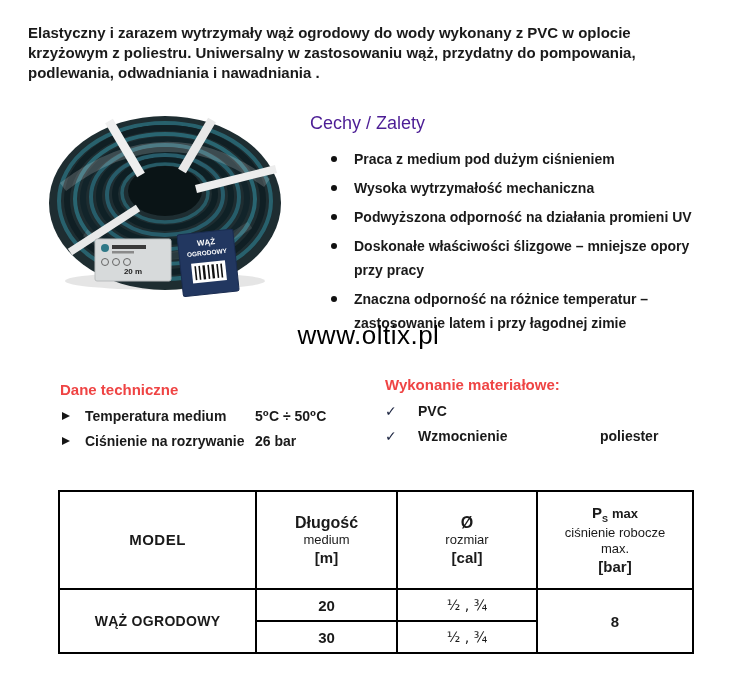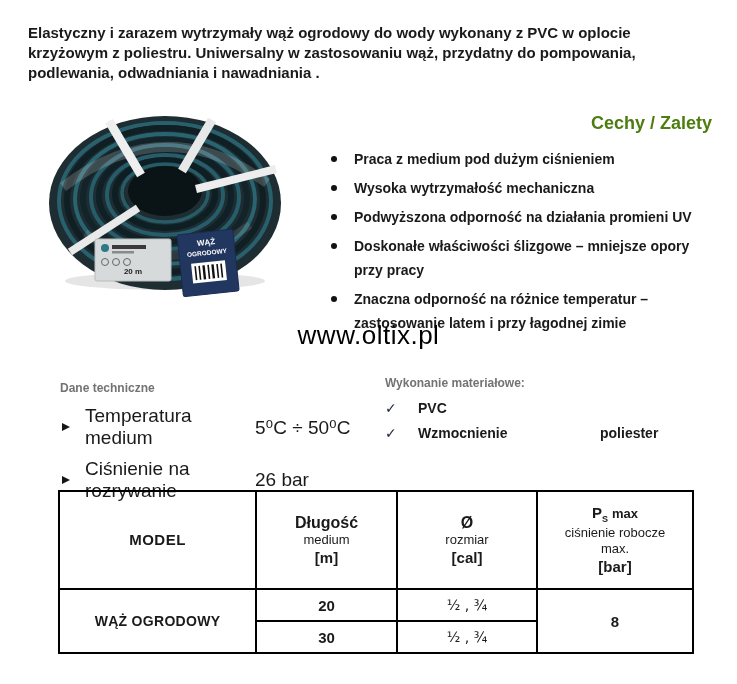--- a/index.html
+++ b/index.html
@@ -6,30 +6,30 @@
   body{
     width:737px;height:684px;position:relative;background:#ffffff;
     font-family:"Liberation Sans","DejaVu Sans",sans-serif;color:#1a1a1a;overflow:hidden;
   }
   
   .intro{position:absolute;left:28px;top:8px;width:676px;font-size:15px;font-weight:bold;line-height:20px;}
   
   .photo-wrap{position:absolute;left:45px;top:113px;width:240px;height:185px;}
   
   .features{position:absolute;left:310px;top:113px;width:402px;}
-  .features h2{margin:0 0 13px 0;font-size:18px;font-weight:bold;color:#4d7c0f;text-align:right;}
+  .features h2{margin:0 0 13px 0;font-size:18px;font-weight:normal;color:#4c1d95;}
   .features ul{list-style:none;margin:0;padding:0 0 0 20px;}
   .features li{position:relative;padding-left:24px;margin-bottom:5px;font-size:14px;font-weight:bold;line-height:24px;}
   .dot{position:absolute;left:1px;top:9px;width:6px;height:6px;border-radius:50%;background:#111;}
   
   .website{position:absolute;left:0;top:320px;width:737px;text-align:center;font-size:26px;font-weight:normal;letter-spacing:0.5px;color:#000;}
   
-  .sec-title{margin:0 0 10px 0;font-size:12px;font-weight:bold;color:#737373;}
+  .sec-title{margin:0 0 10px 0;font-size:15px;font-weight:bold;color:#ef4444;}
   .tech{position:absolute;left:60px;top:381px;width:320px;}
-  .tech .row{display:grid;grid-template-columns:25px 170px 1fr;align-items:center;margin-bottom:9px;font-size:19px;font-weight:normal;}
+  .tech .row{display:grid;grid-template-columns:25px 170px 1fr;align-items:center;margin-bottom:9px;font-size:14px;font-weight:bold;}
   .arrow-tri{width:0;height:0;border-left:8px solid #161616;border-top:4.5px solid transparent;border-bottom:4.5px solid transparent;margin-left:2px;}
   .materials{position:absolute;left:385px;top:376px;width:330px;}
   .materials .row{display:grid;grid-template-columns:33px 182px 1fr;align-items:center;margin-bottom:9px;font-size:14px;font-weight:bold;}
   .check{font-family:"DejaVu Sans",sans-serif;font-size:14px;color:#1b2440;font-weight:bold;}
   
   .spec-table{position:absolute;left:58px;top:490px;border-collapse:collapse;table-layout:fixed;}
   .spec-table td,.spec-table th{border:2px solid #000;text-align:center;vertical-align:middle;padding:0;}
   .spec-table th{height:96px;font-weight:normal;}
   .spec-table td.data-row{height:30px;border-radius:15px;}
   .h-model{font-size:15px;font-weight:bold;letter-spacing:0.5px;}

